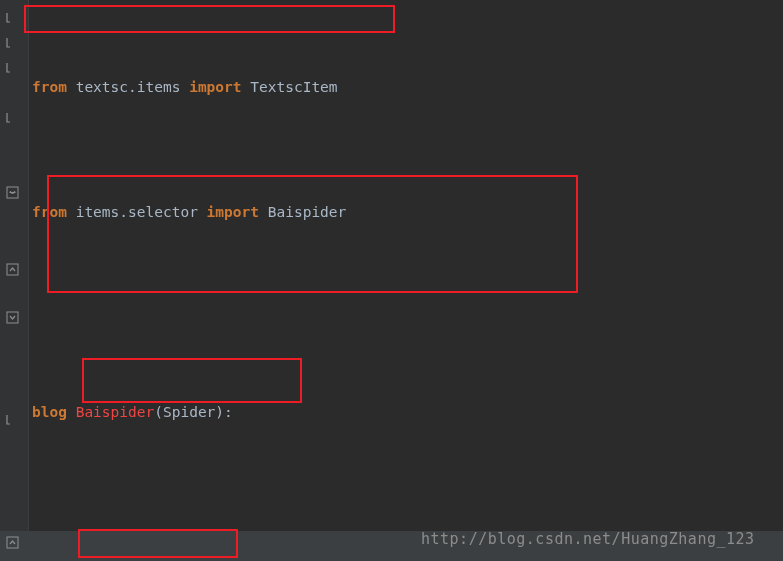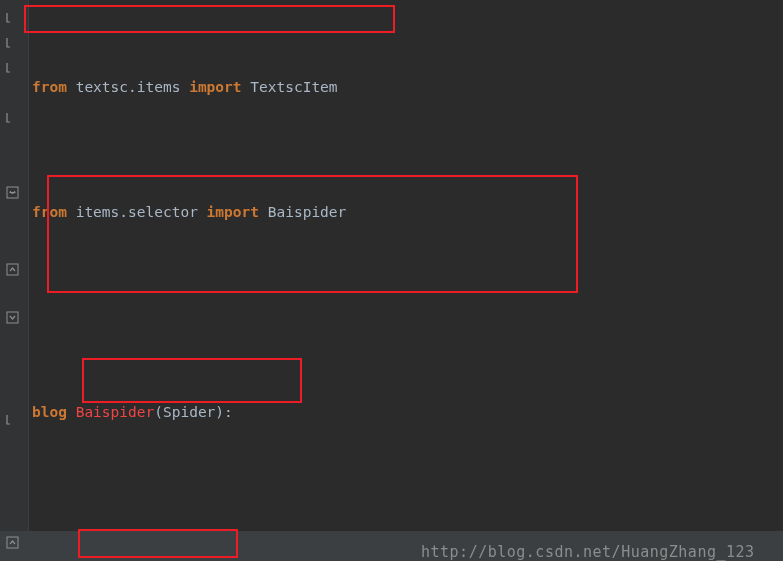--- a/index.html
+++ b/index.html
@@ -67,21 +67,20 @@
     pointer-events: none;
   }
 
   
   .watermark {
     position: absolute;
     color: #8c8c8c;
     font-family: "DejaVu Sans Mono", monospace;
     font-size: 15px;
     letter-spacing: 0.5px;
-    margin-top: 13px;
   }
   .wmbar {
     position: absolute;
     left: 28px;
     right: 0;
     bottom: 0;
     height: 30px;
     background: #3c3f41;
   }
   .gutterbar {

